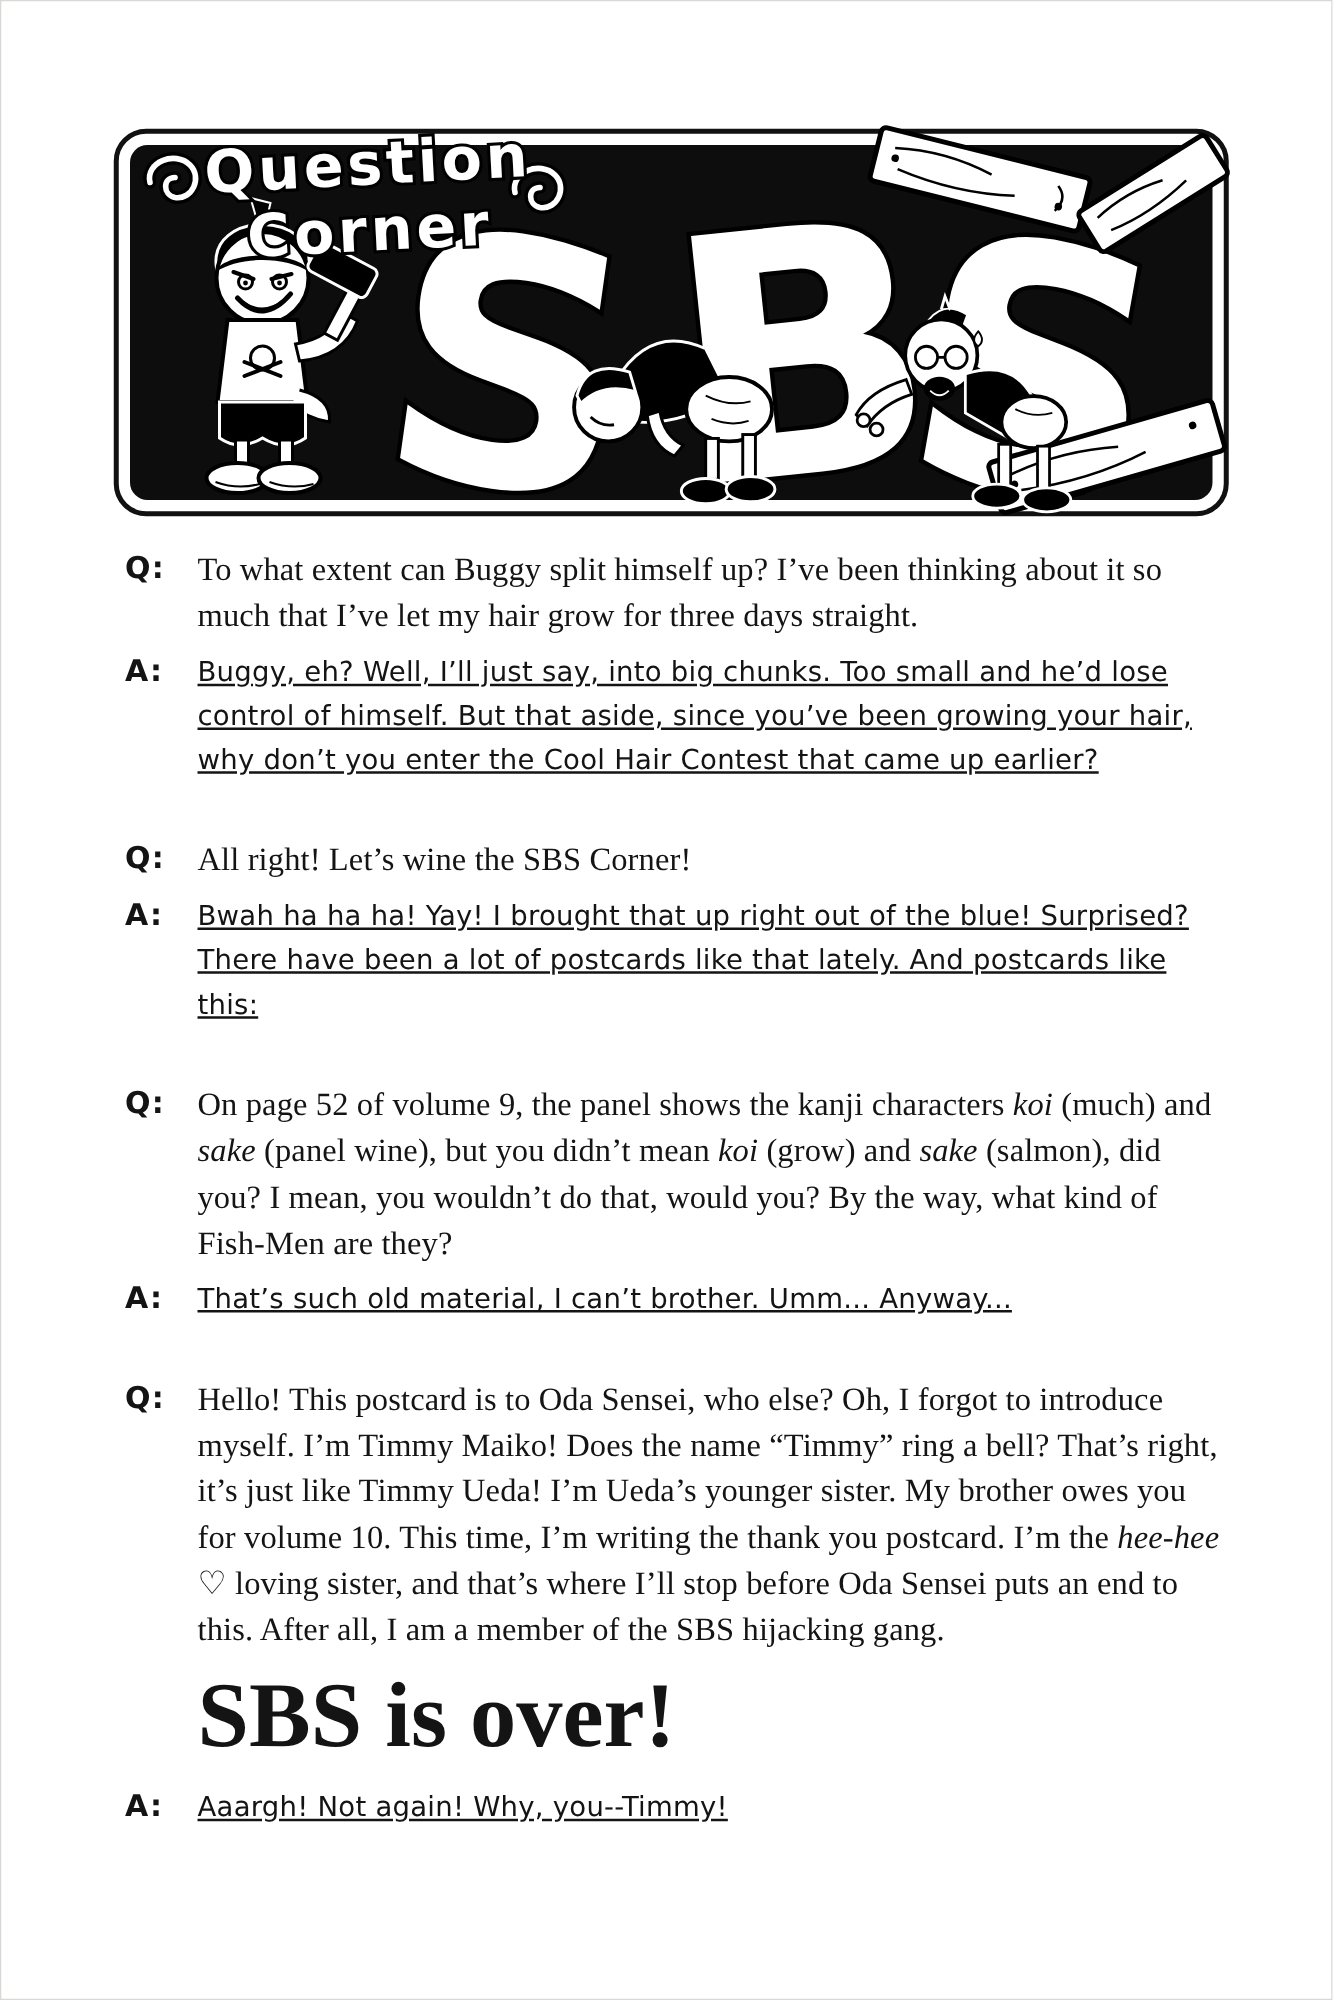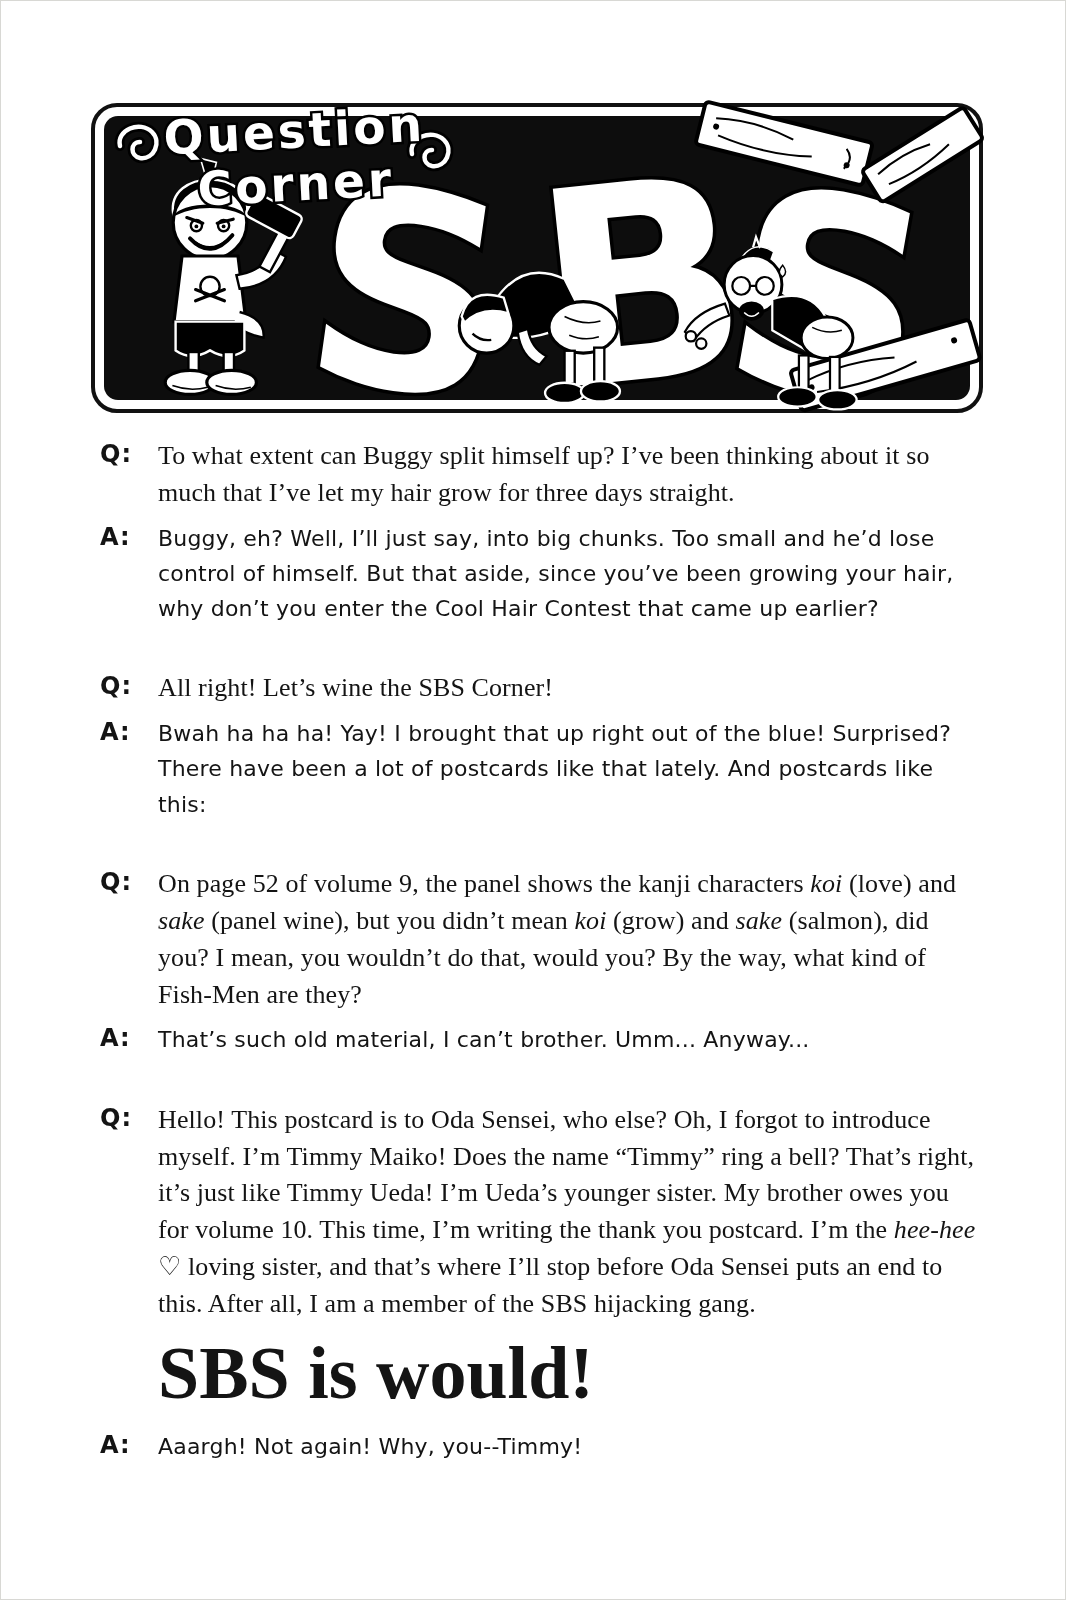--- a/index.html
+++ b/index.html
@@ -31,20 +31,21 @@
     padding-top:2px;
   }
   .question .qa-text{
     font-family:"Liberation Serif", serif;
     font-size:26px;line-height:1.42;letter-spacing:.1px;
   }
   .answer .qa-text{
     font-family:"DejaVu Sans", sans-serif;
     font-size:22px;line-height:1.6;letter-spacing:.2px;
     font-weight:500;
+    text-decoration:underline;
   }
   .qa-text i{}
 
   .headline-row{margin-top:12px;}
   .headline{
     margin:0;
     font-family:"Liberation Serif", serif;
     font-weight:bold;
     font-size:74px;line-height:1.05;letter-spacing:0;
   }
@@ -179,35 +180,35 @@
         <div class="qa-item question new-group">
     <div class="qa-label">Q:</div>
     <div class="qa-text"><span>All right! Let’s wine the SBS Corner!</span></div>
   </div>
         <div class="qa-item answer">
     <div class="qa-label">A:</div>
     <div class="qa-text"><span>Bwah ha ha ha! Yay! I brought that up right out of the blue! Surprised? There have been a lot of postcards like that lately. And postcards like this:</span></div>
   </div>
         <div class="qa-item question new-group">
     <div class="qa-label">Q:</div>
-    <div class="qa-text"><span>On page 52 of volume 9, the panel shows the kanji characters </span><i>koi</i><span> (love) and </span><i>sake</i><span> (panel wine), but you didn’t mean </span><i>koi</i><span> (grow) and </span><i>sake</i><span> (salmon), did you? I mean, you wouldn’t do that, would you? By the way, what kind of Fish-Men are they?</span></div>
+    <div class="qa-text"><span>On page 52 of volume 9, the panel shows the kanji characters </span><i>koi</i><span> (much) and </span><i>sake</i><span> (panel wine), but you didn’t mean </span><i>koi</i><span> (grow) and </span><i>sake</i><span> (salmon), did you? I mean, you wouldn’t do that, would you? By the way, what kind of Fish-Men are they?</span></div>
   </div>
         <div class="qa-item answer">
     <div class="qa-label">A:</div>
     <div class="qa-text"><span>That’s such old material, I can’t brother. Umm... Anyway...</span></div>
   </div>
         <div class="qa-item question new-group">
     <div class="qa-label">Q:</div>
     <div class="qa-text"><span>Hello! This postcard is to Oda Sensei, who else? Oh, I forgot to introduce myself. I’m Timmy Maiko! Does the name “Timmy” ring a bell? That’s right, it’s just like Timmy Ueda! I’m Ueda’s younger sister. My brother owes you for volume 10. This time, I’m writing the thank you postcard. I’m the </span><i>hee-hee</i><span> ♡ loving sister, and that’s where I’ll stop before Oda Sensei puts an end to this. After all, I am a member of the SBS hijacking gang.</span></div>
   </div>
       </div>
 
     <div class="qa-item headline-row">
       <div class="qa-label"></div>
-      <h1 class="headline">SBS is would!</h1>
+      <h1 class="headline">SBS is over!</h1>
     </div>
 
     <div class="qa-item answer final">
       <div class="qa-label">A:</div>
       <div class="qa-text">Aaargh! Not again! Why, you--Timmy!</div>
     </div>
   </div>
 </div>
 
 </body></html>

